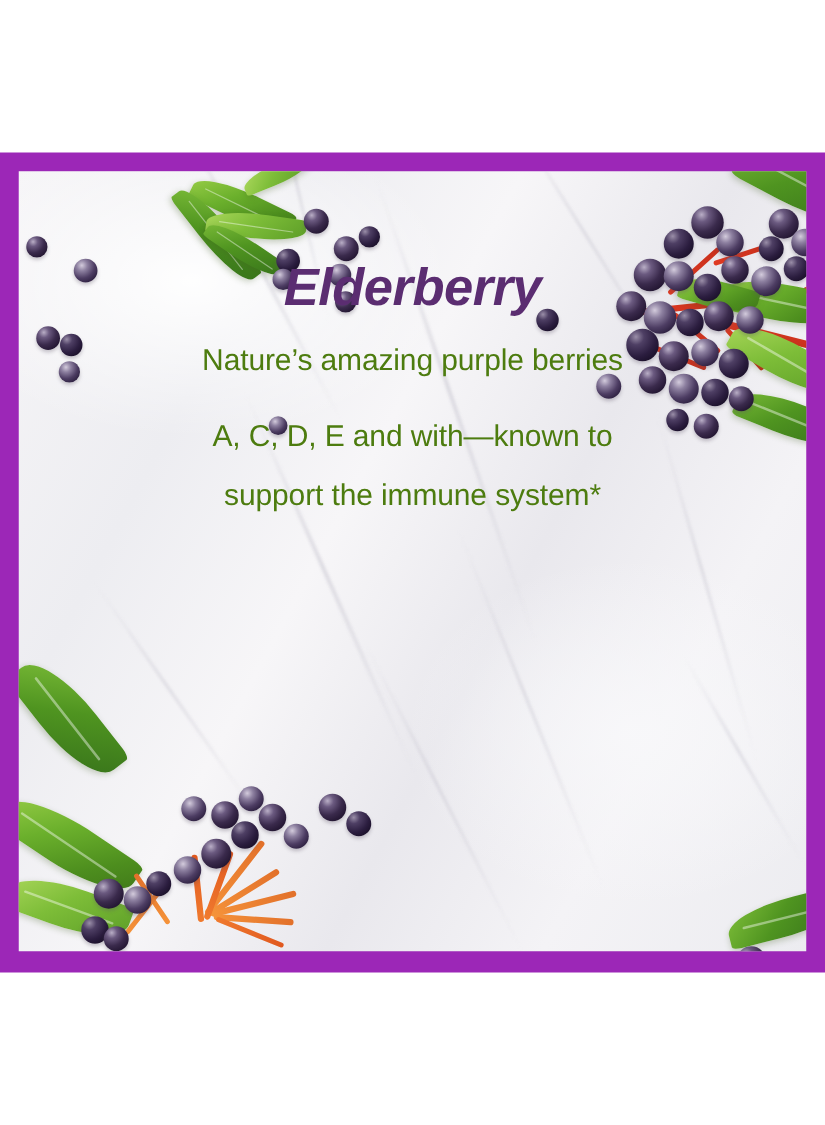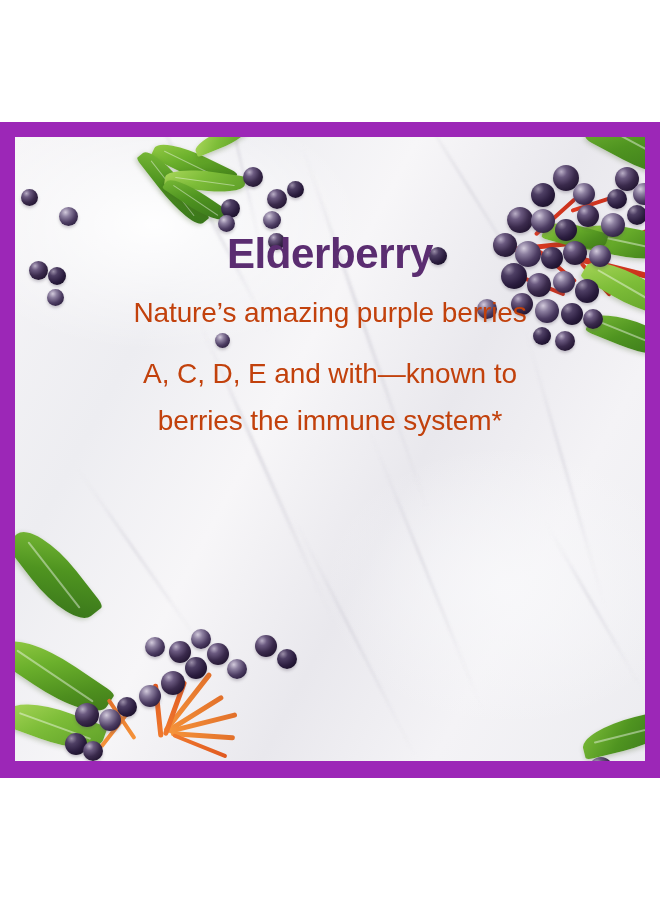--- a/index.html
+++ b/index.html
@@ -118,25 +118,25 @@
     z-index: 5;
   }
   .headline {
     color: #5b2d71;
     font-size: 42px;
     font-weight: bold;
     letter-spacing: -0.4px;
     line-height: 1.0;
     margin: 0;
   }
-  .headline.first { padding-top: 96px; }
+  .headline.first { padding-top: 72px; font-style: italic; }
   .headline.second { padding-top: 37px; }
   .subcopy {
-    color: #c2410c;
-    font-size: 28px;
+    color: #4d7c0f;
+    font-size: 24px;
     font-weight: normal;
     line-height: 47px;
     margin: 0;
     padding-top: 14px;
     letter-spacing: -0.1px;
   }
   .subcopy .line { display: block; }
 </style>
 </head>
 <body>
@@ -285,15 +285,15 @@
 
   <h2 class="headline first">Elderberry</h2>
 
   <p class="subcopy">
     <span class="line">Nature’s amazing purple berries</span>
   </p>
 
 
   <p class="subcopy">
     <span class="line">A, C, D, E and with—known to</span>
-    <span class="line">berries the immune system*</span>
+    <span class="line">support the immune system*</span>
   </p>
 </div>
 
 </body></html>

